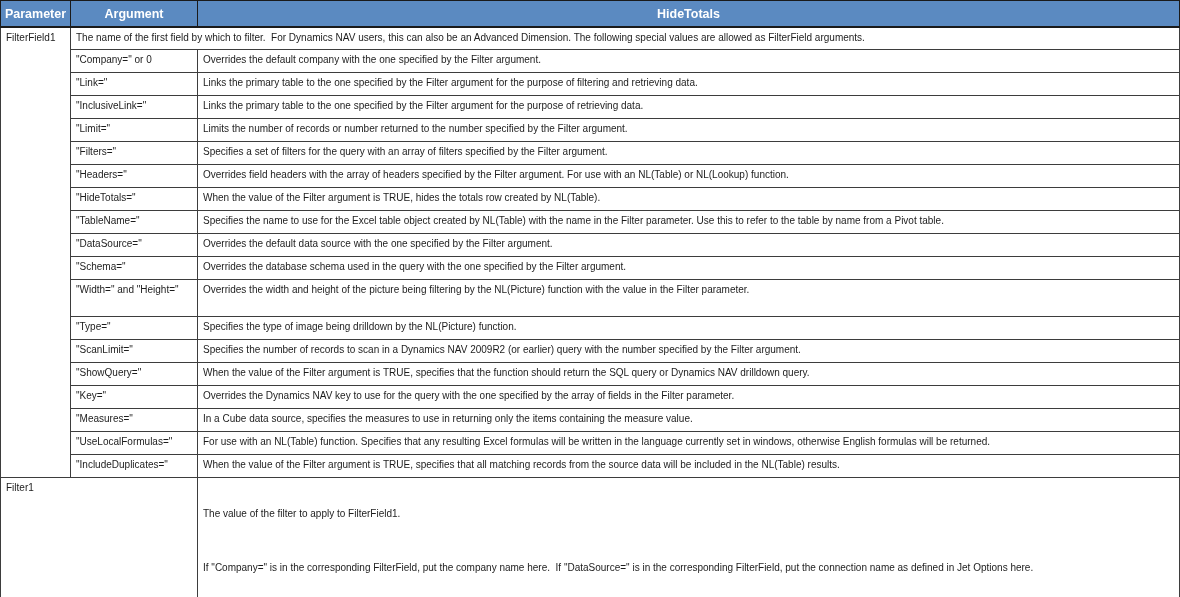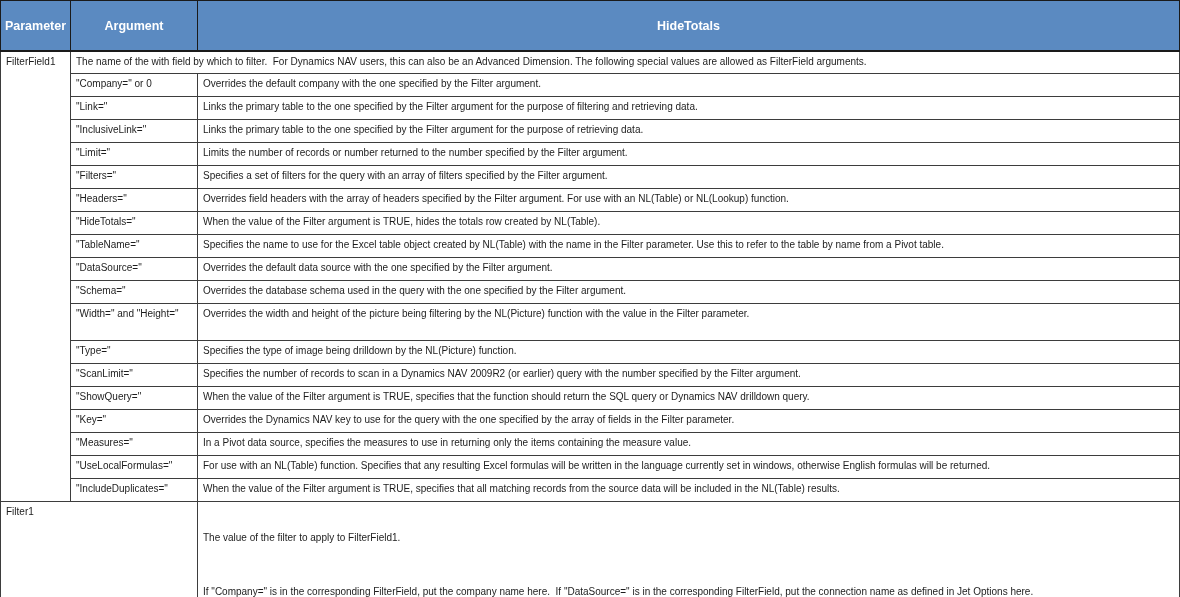--- a/index.html
+++ b/index.html
@@ -18,21 +18,21 @@
   }
   .doc-table th {
     background: var(--header-bg, #5b8ac1);
     color: var(--header-text, #ffffff);
     font-size: 12.5px;
     font-weight: bold;
     vertical-align: middle;
     border: 1px solid #1a1a1a;
     border-bottom: 2px solid #1a1a1a;
     height: 21px;
-    padding: 14px 3px;
+    padding: 2px 3px;
   }
   .doc-table td {
     border: 1px solid #3d3d3d;
     vertical-align: top;
     font-size: 10px;
     line-height: 1.32;
     padding: 3px 5px 2px 5px;
     white-space: pre-wrap;
     overflow: hidden;
   }
@@ -55,21 +55,21 @@
   </colgroup>
   <tbody>
     <tr>
       <th>Parameter</th>
       <th>Argument</th>
       <th>HideTotals</th>
     </tr>
 
     <tr class="row-intro">
       <td rowspan="19">FilterField1</td>
-      <td colspan="2">The name of the with field by which to filter.  For Dynamics NAV users, this can also be an Advanced Dimension. The following special values are allowed as FilterField arguments.</td>
+      <td colspan="2">The name of the first field by which to filter.  For Dynamics NAV users, this can also be an Advanced Dimension. The following special values are allowed as FilterField arguments.</td>
     </tr>
 
     <tr class="row">
       <td>"Company=" or 0</td>
       <td>Overrides the default company with the one specified by the Filter argument.</td>
     </tr>
     <tr class="row">
       <td>"Link="</td>
       <td>Links the primary table to the one specified by the Filter argument for the purpose of filtering and retrieving data.</td>
     </tr>
@@ -120,21 +120,21 @@
     <tr class="row">
       <td>"ShowQuery="</td>
       <td>When the value of the Filter argument is TRUE, specifies that the function should return the SQL query or Dynamics NAV drilldown query.</td>
     </tr>
     <tr class="row">
       <td>"Key="</td>
       <td>Overrides the Dynamics NAV key to use for the query with the one specified by the array of fields in the Filter parameter.</td>
     </tr>
     <tr class="row">
       <td>"Measures="</td>
-      <td>In a Pivot data source, specifies the measures to use in returning only the items containing the measure value.</td>
+      <td>In a Cube data source, specifies the measures to use in returning only the items containing the measure value.</td>
     </tr>
     <tr class="row">
       <td>"UseLocalFormulas="</td>
       <td>For use with an NL(Table) function. Specifies that any resulting Excel formulas will be written in the language currently set in windows, otherwise English formulas will be returned.</td>
     </tr>
     <tr class="row">
       <td>"IncludeDuplicates="</td>
       <td>When the value of the Filter argument is TRUE, specifies that all matching records from the source data will be included in the NL(Table) results.</td>
     </tr>
 

